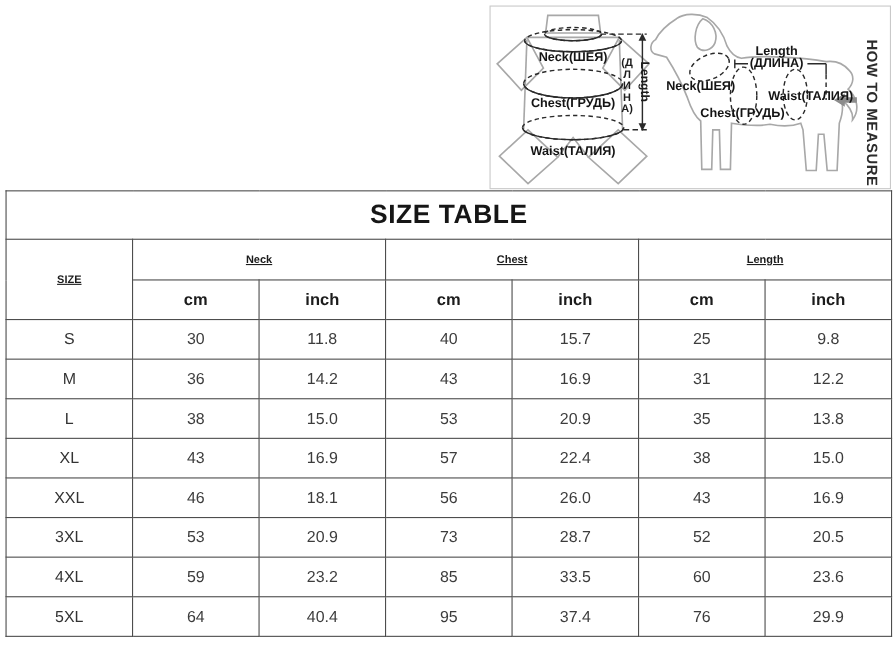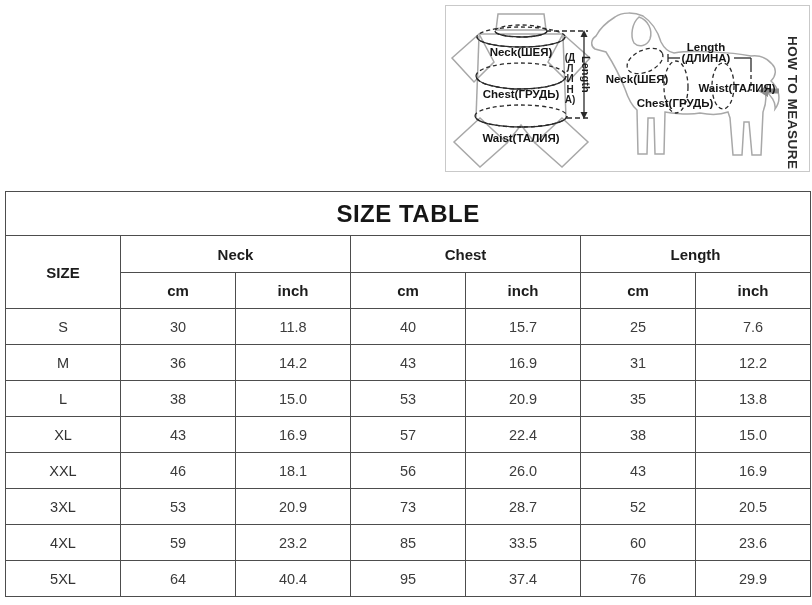--- a/index.html
+++ b/index.html
@@ -29,33 +29,33 @@
   #shirt-length-rot { font-size: 11px; font-weight: bold; width: 44px; }
   #htm-rot { font-size: 13.5px; font-weight: bold; letter-spacing: 0.5px; color: #2b2b2b; }
   .char-stack {
     position: absolute; width: 12px; word-break: break-all;
     font-size: 10px; font-weight: bold; line-height: 1.06;
     text-align: center; color: #1d1d1d;
   }
 
   
   #size-table {
-    position: absolute; left: 5px; top: 191px;
+    position: absolute; left: 5px; top: 173px;
     width: 805px; border-collapse: collapse; table-layout: fixed;
     background: #fff;
   }
   #size-table td, #size-table th {
     border: 1px solid #4d4d4d; text-align: center; vertical-align: middle;
     overflow: hidden;
   }
   #size-table .title-cell {
     height: 44px; font-size: 24px; font-weight: bold; color: #161616;
     letter-spacing: 0.5px;
   }
-  #size-table .group-row th { height: 37px; font-size: 15px; font-weight: bold; color: #1c1c1c; }
+  #size-table .group-row th { height: 37px; font-size: 10px; font-weight: bold; color: #1c1c1c; text-decoration: underline; }
   #size-table .unit-row th { height: 36px; font-size: 15px; font-weight: bold; color: #1c1c1c; }
   #size-table .size-head { font-size: 18px; font-weight: bold; color: #1c1c1c; }
   #size-table tbody td { height: 36px; font-size: 14.5px; color: #3c3c3c; font-weight: normal; }
   #size-table tbody td.size-col { color: #333; }
 
   
   #note {
     position: absolute; left: 7px; top: 581px;
     font-size: 17px; color: #ff0000; white-space: nowrap;
   }
@@ -173,21 +173,21 @@
       </tr>
     </thead>
     <tbody>
         <tr>
           <td class="size-col">S</td>
           <td>30</td>
           <td>11.8</td>
           <td>40</td>
           <td>15.7</td>
           <td>25</td>
-          <td>7.6</td>
+          <td>9.8</td>
         </tr>
         <tr>
           <td class="size-col">M</td>
           <td>36</td>
           <td>14.2</td>
           <td>43</td>
           <td>16.9</td>
           <td>31</td>
           <td>12.2</td>
         </tr>

